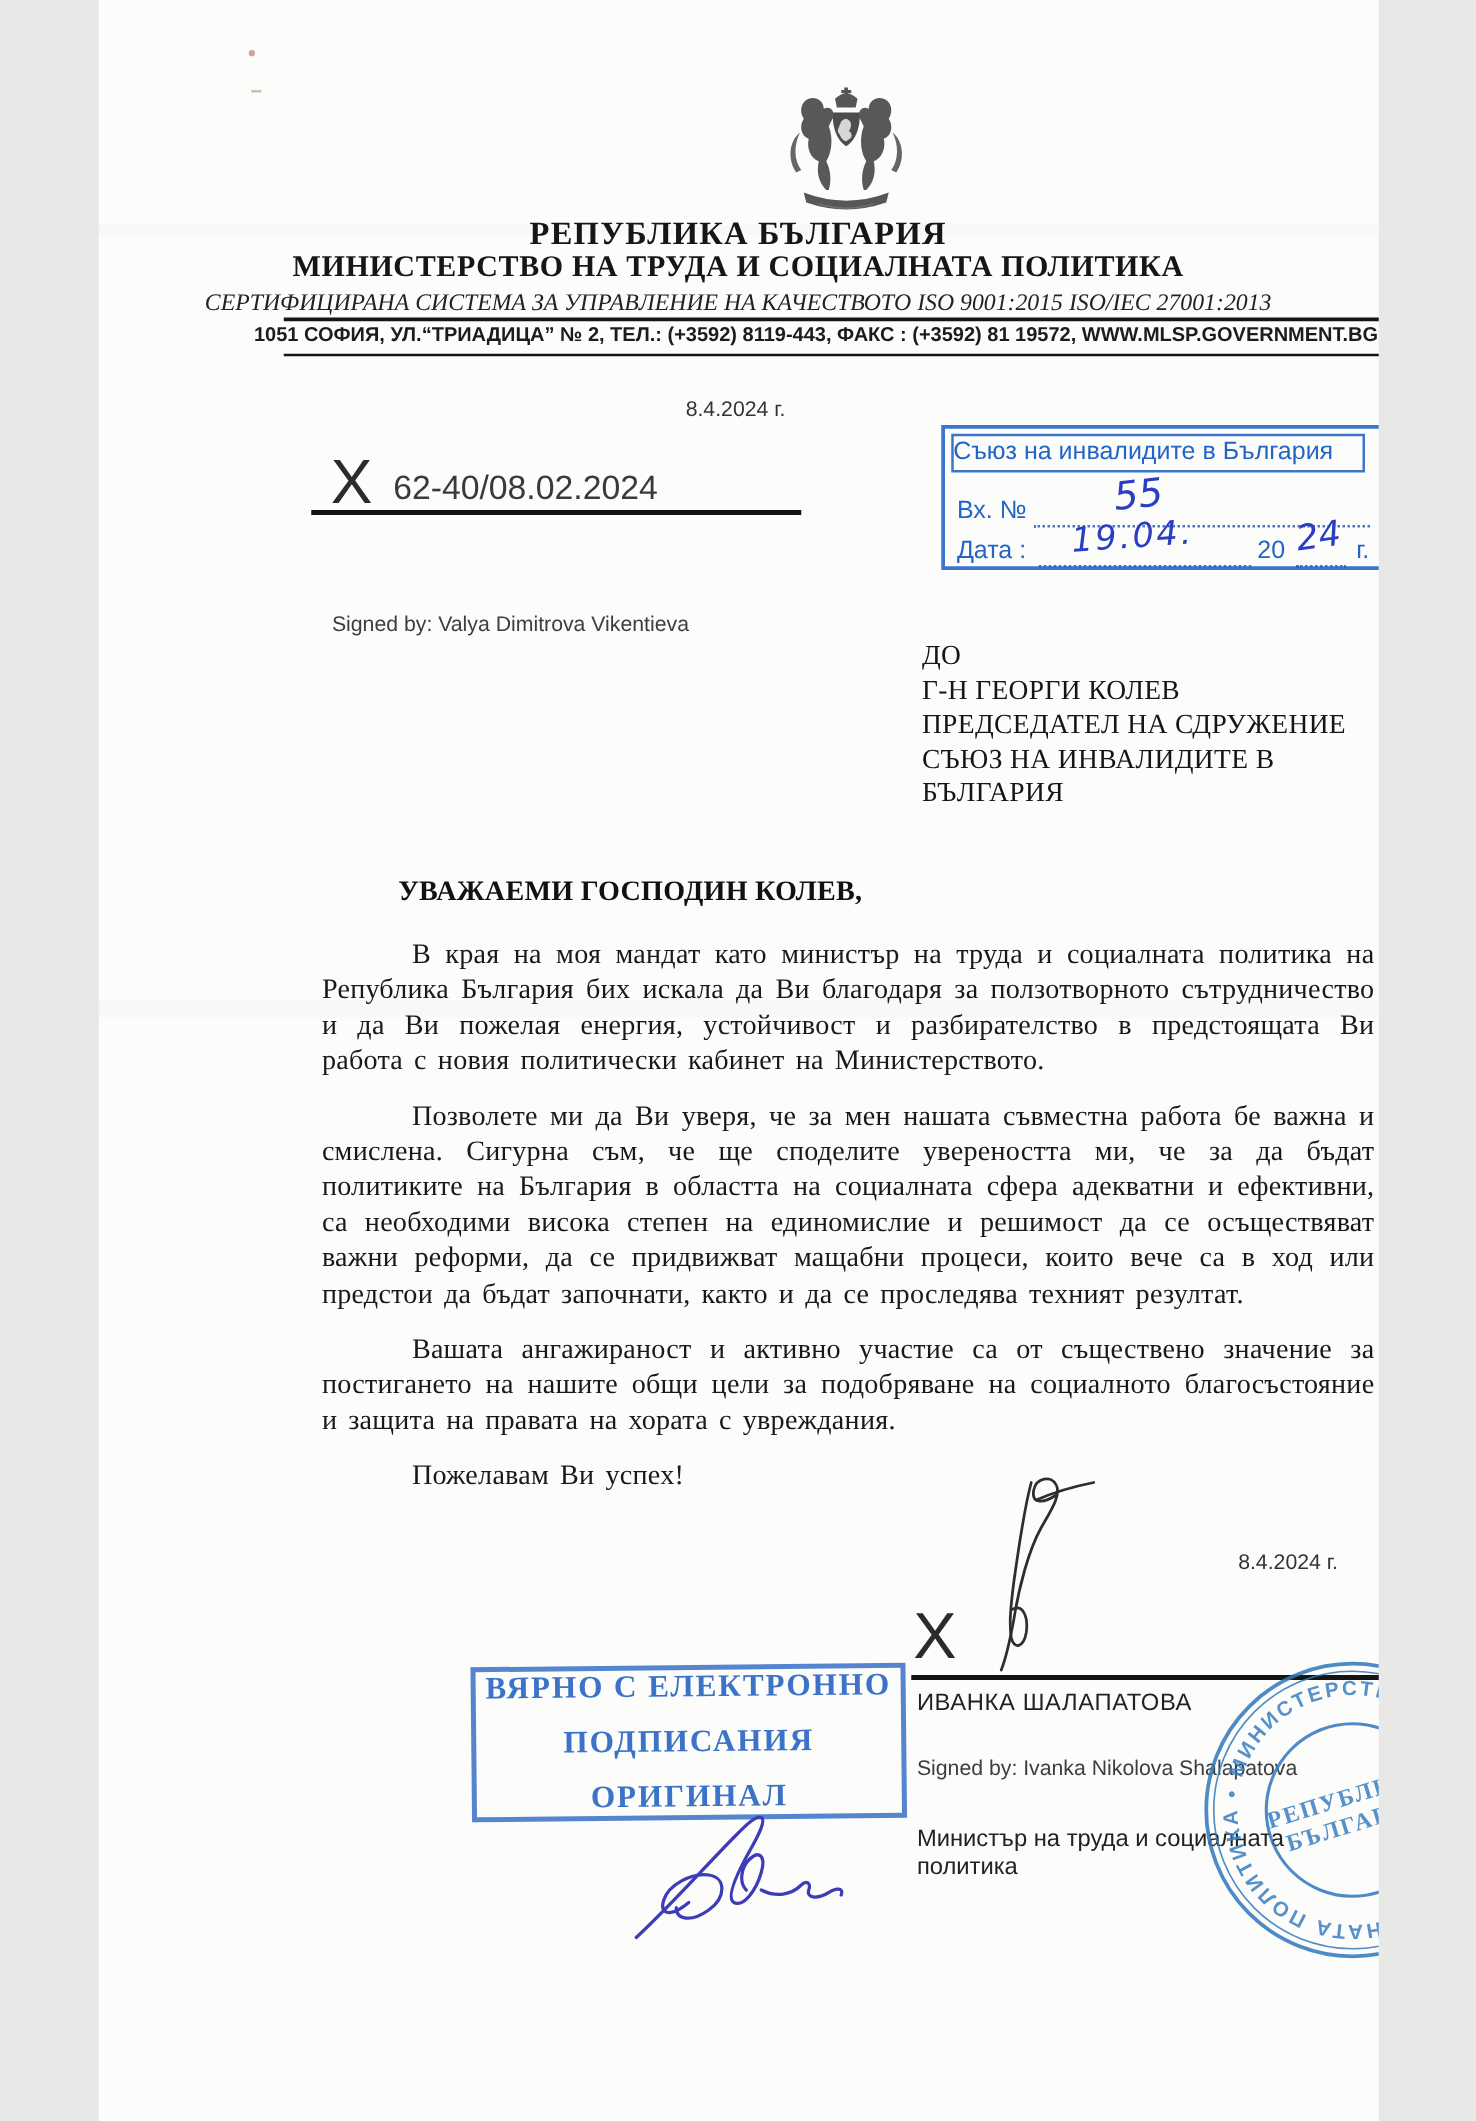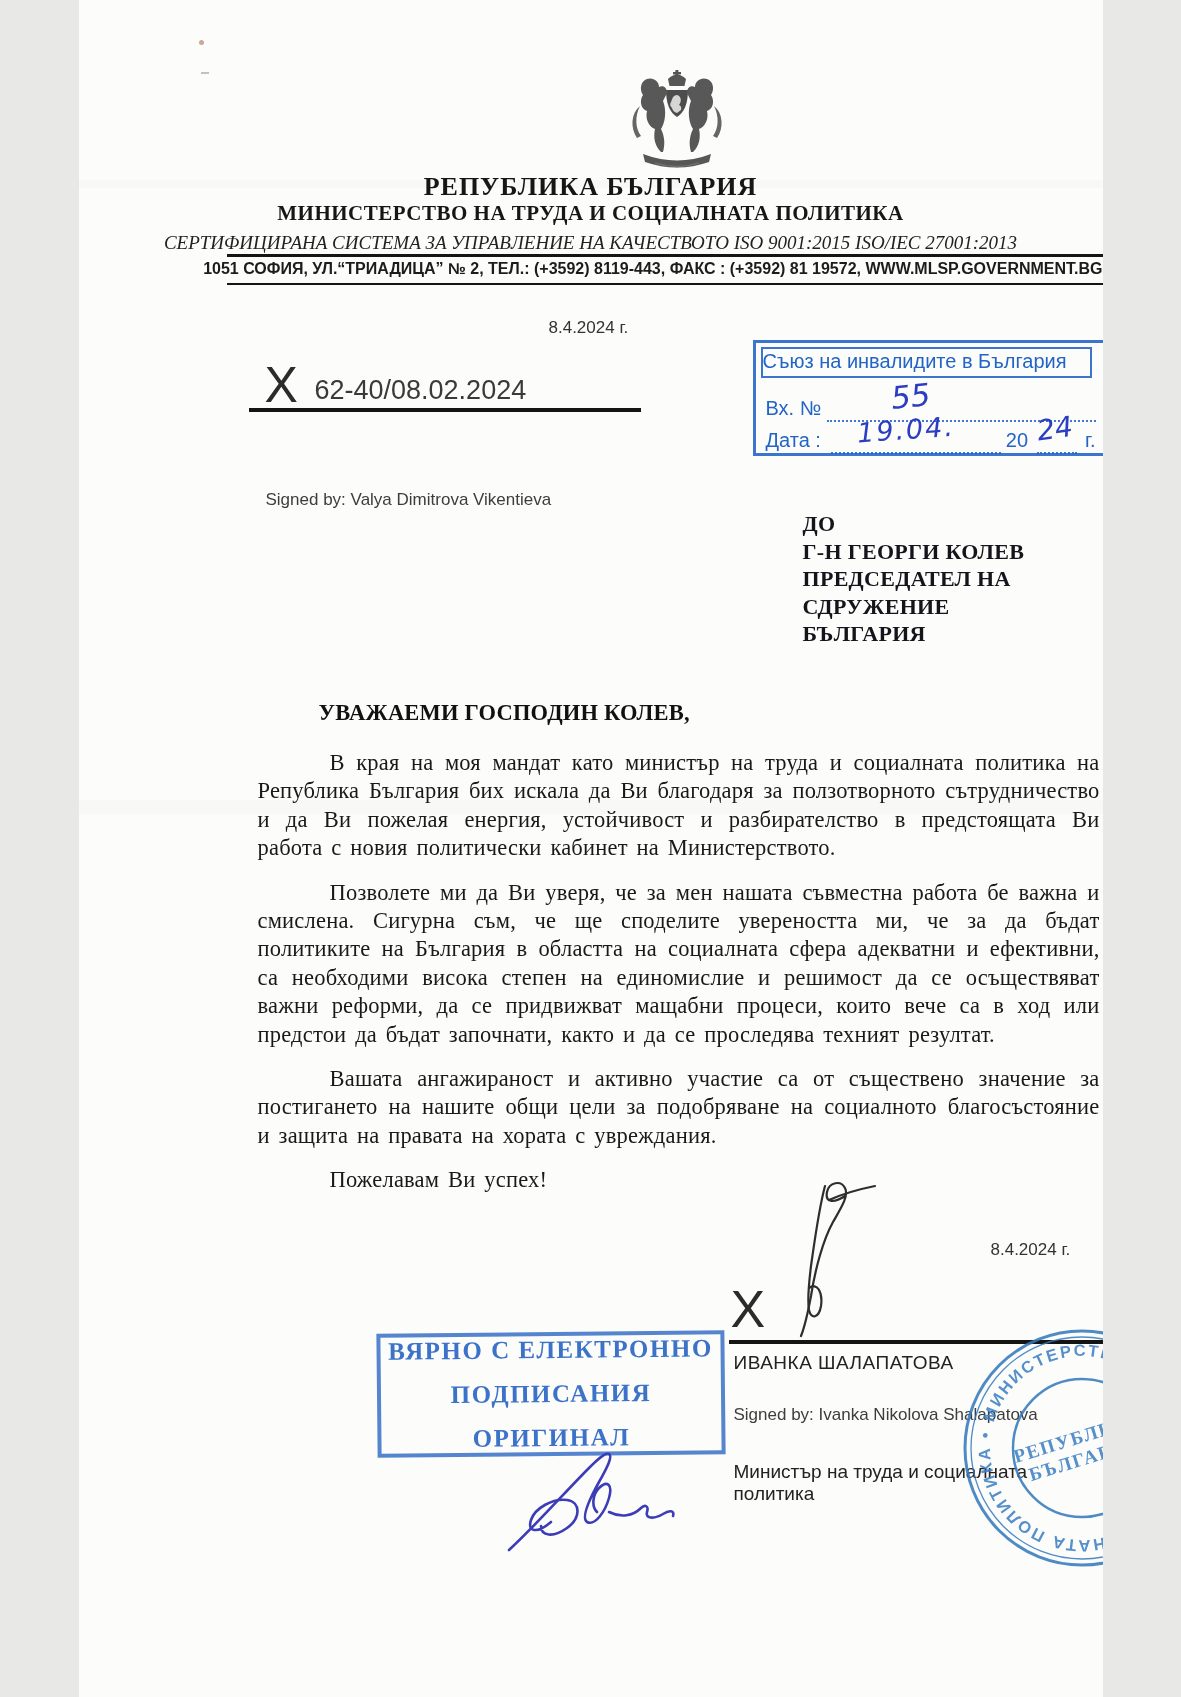--- a/index.html
+++ b/index.html
@@ -8,21 +8,21 @@
     background:#fcfcfa;overflow:hidden;
     font-family:"Liberation Serif",serif;color:#1d1d1d;
   }
   .abs{position:absolute;}
   .band{position:absolute;left:0;width:100%;background:rgba(90,90,90,.025);pointer-events:none;}
 
   
   .hdr-republic{top:172px;left:0;width:100%;text-align:center;
     font-weight:bold;font-size:26px;letter-spacing:1px;color:#161616;}
   .hdr-ministry{top:201px;left:0;width:100%;text-align:center;
-    font-weight:bold;font-size:21px;letter-spacing:.5px;color:#161616;}
+    font-weight:bold;font-size:24px;letter-spacing:.5px;color:#161616;}
   .hdr-cert{top:232px;left:0;width:100%;text-align:center;
     font-style:italic;font-size:19px;color:#222;}
   .rule{background:#151515;}
   .hdr-address{top:260px;left:0;width:100%;text-align:right;
     font-family:"Liberation Sans",sans-serif;font-weight:600;font-size:16px;color:#1c1c1c;}
 
   
   .ref-date{top:318px;left:470px;font-family:"Liberation Sans",sans-serif;font-size:17px;color:#333;}
   .x-mark{font-family:"Liberation Sans",sans-serif;color:#2b2b2b;line-height:1;}
   .ref-x{top:360px;left:186px;font-size:50px;font-weight:500;}
@@ -46,21 +46,21 @@
   .d1{width:170px;margin-left:6px;}
   .d2{width:40px;margin:0 4px;}
   .hand{position:absolute;font-family:"DejaVu Sans",sans-serif;font-style:italic;font-weight:500;
     color:#2b3ec2;pointer-events:none;}
   .hand-55{left:64px;top:-22px;font-size:31px;transform:rotate(-6deg);}
   .hand-date{left:26px;top:-18px;font-size:27px;transform:rotate(-4deg);letter-spacing:2px;}
   .hand-24{left:0px;top:-20px;font-size:28px;transform:rotate(-8deg);}
   .rcv-plain{padding-bottom:2px;}
 
   
-  .addr{top:510px;left:724px;font-weight:bold;font-size:22px;line-height:27.5px;letter-spacing:.3px;color:#14141c;}
+  .addr{top:510px;left:659px;font-weight:normal;font-size:22px;line-height:27.5px;letter-spacing:.3px;color:#14141c;}
 
   
   .salut{top:700px;left:240px;font-weight:bold;font-size:22.5px;letter-spacing:.2px;color:#111;}
   .body-text{top:733px;left:163px;width:874px;font-size:22.5px;line-height:28.4px;
     text-align:justify;color:#191919;word-spacing:3px;letter-spacing:.2px;}
   .body-text p{margin:16px;text-indent:72px;}
 
   
   .sign-date{top:1240px;left:912px;font-family:"Liberation Sans",sans-serif;font-size:17px;color:#333;}
   .sign-x{top:1283px;left:652px;font-size:52px;font-weight:500;}
@@ -146,20 +146,21 @@
         <span class="hand hand-24">24</span>
       </span>
       <span class="rcv-plain">г.</span>
     </div>
   </div>
 
   <div class="abs addr">
     <div>ДО</div>
     <div>Г-Н ГЕОРГИ КОЛЕВ</div>
     <div>ПРЕДСЕДАТЕЛ НА СДРУЖЕНИЕ</div>
+    <div>СЪЮЗ НА ИНВАЛИДИТЕ В</div>
     <div>БЪЛГАРИЯ</div>
   </div>
 
   <div class="abs salut">УВАЖАЕМИ ГОСПОДИН КОЛЕВ,</div>
   <div class="abs body-text">
     <p>В края на моя мандат като министър на труда и социалната политика на Република България бих искала да Ви благодаря за ползотворното сътрудничество и да Ви пожелая енергия, устойчивост и разбирателство в предстоящата Ви работа с новия политически кабинет на Министерството.</p>
     <p>Позволете ми да Ви уверя, че за мен нашата съвместна работа бе важна и смислена. Сигурна съм, че ще споделите увереността ми, че за да бъдат политиките на България в областта на социалната сфера адекватни и ефективни, са необходими висока степен на единомислие и решимост да се осъществяват важни реформи, да се придвижват мащабни процеси, които вече са в ход или предстои да бъдат започнати, както и да се проследява техният резултат.</p>
     <p>Вашата ангажираност и активно участие са от съществено значение за постигането на нашите общи цели за подобряване на социалното благосъстояние и защита на правата на хората с увреждания.</p>
     <p>Пожелавам Ви успех!</p>
   </div>

